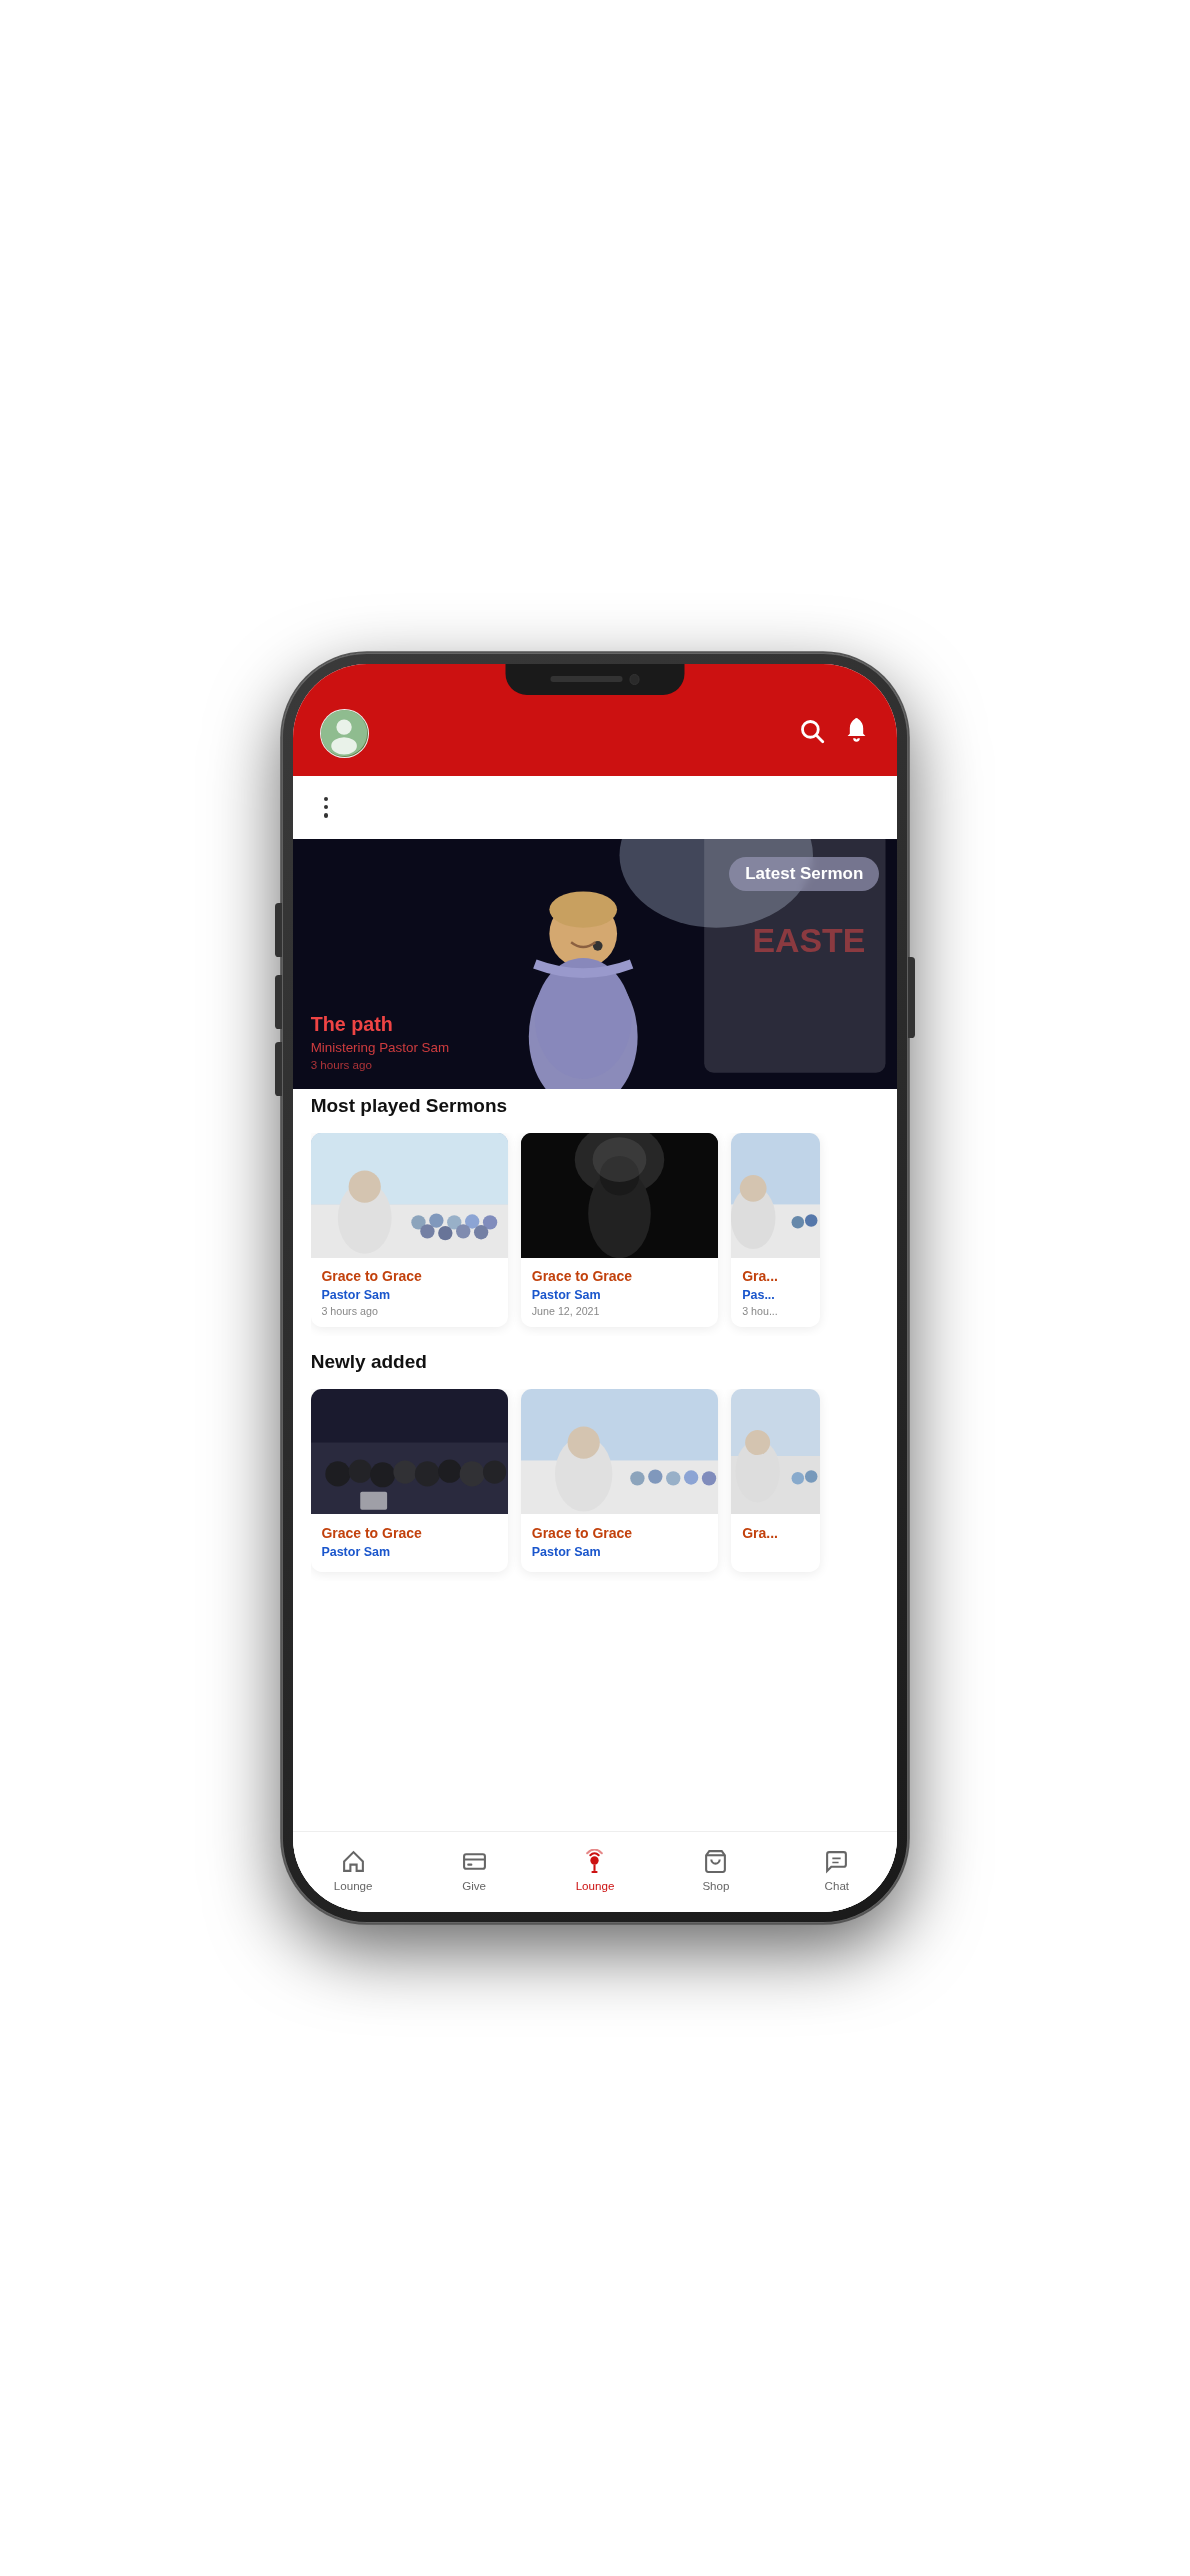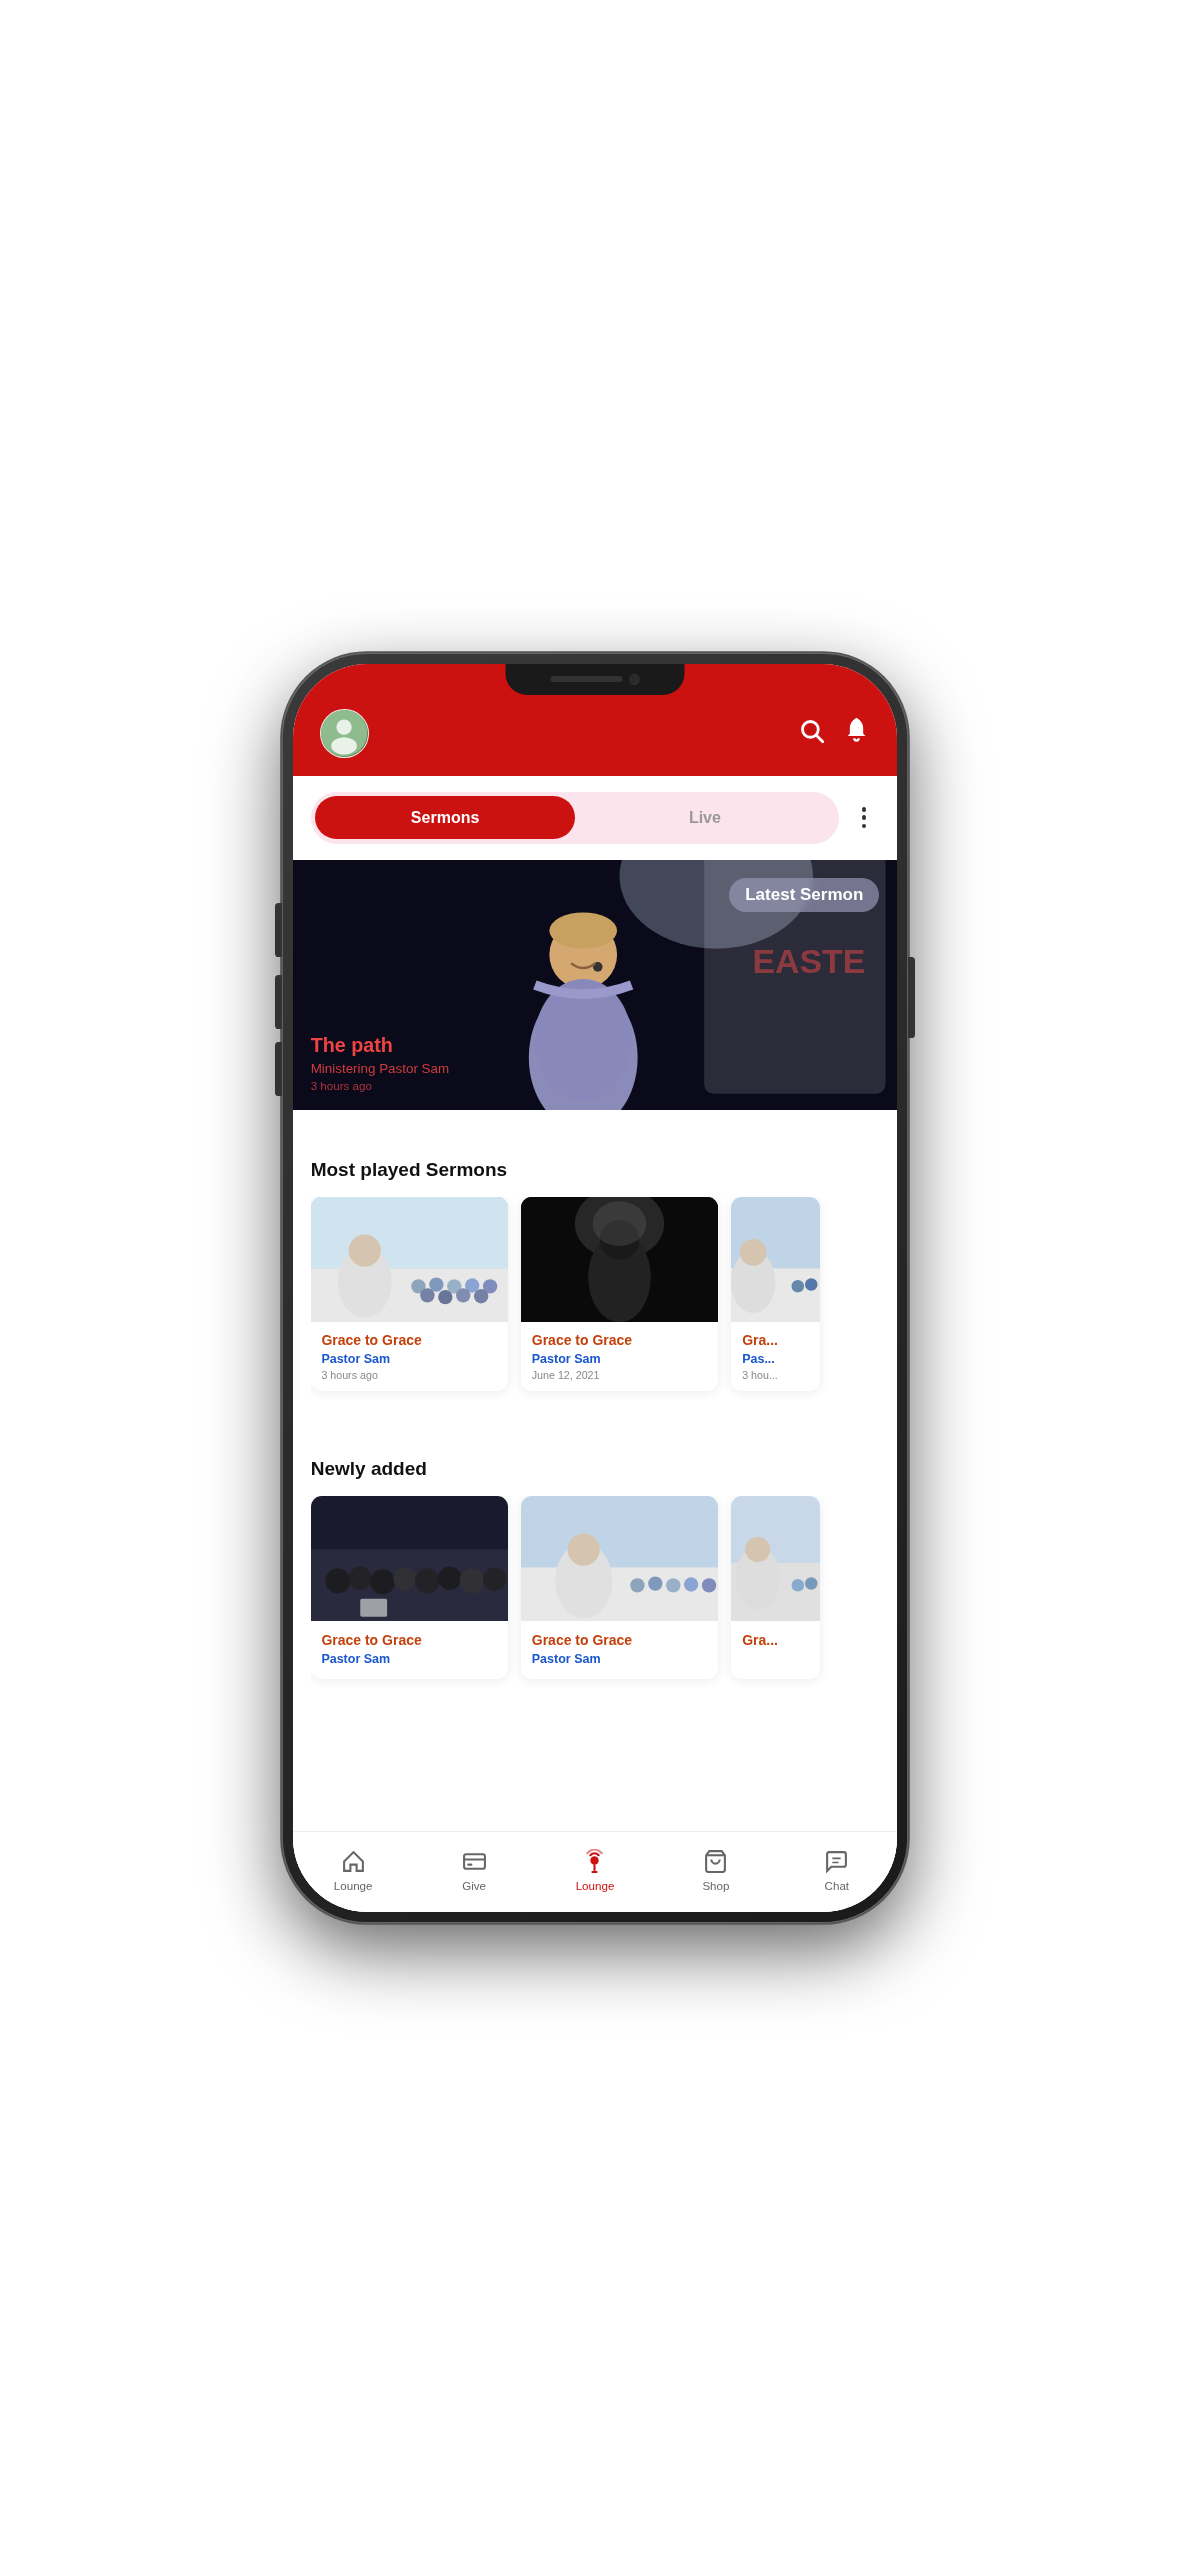--- a/index.html
+++ b/index.html
@@ -302,21 +302,20 @@
       overflow-y: auto;
       background: white;
       padding-bottom: 72px;
     }
 
     .scroll-content::-webkit-scrollbar { display: none; }
 
     
     .section {
       padding: 6px 18px 9px;
-      margin-top: 43px;
     }
 
     .section-title {
       font-size: 19px;
       font-weight: 700;
       color: #111;
       margin-bottom: 16px;
     }
 
     
@@ -463,24 +462,20 @@
                 <svg width="27" height="29" viewBox="0 0 24 26" fill="none">
                   <path d="M12 2C12 2 6 4 6 11V16L4 18H20L18 16V11C18 4 12 2 12 2Z" fill="white"></path>
                   <path d="M10 20C10 21.1 10.9 22 12 22C13.1 22 14 21.1 14 20" stroke="white" stroke-width="2"></path>
                   <line x1="12" y1="2" x2="12" y2="4" stroke="white" stroke-width="2"></line>
                 </svg>
               </div>
             </div>
           </div>
 
           <div class="tab-section">
-            <div class="tab-buttons">
-              <button class="tab-btn active">Sermons</button>
-              <button class="tab-btn inactive">Live</button>
-            </div>
             <div class="more-dots">
               <div class="dot"></div>
               <div class="dot"></div>
               <div class="dot"></div>
             </div>
           </div>
 
           <div class="hero-sermon">
             <div class="hero-bg">
 

